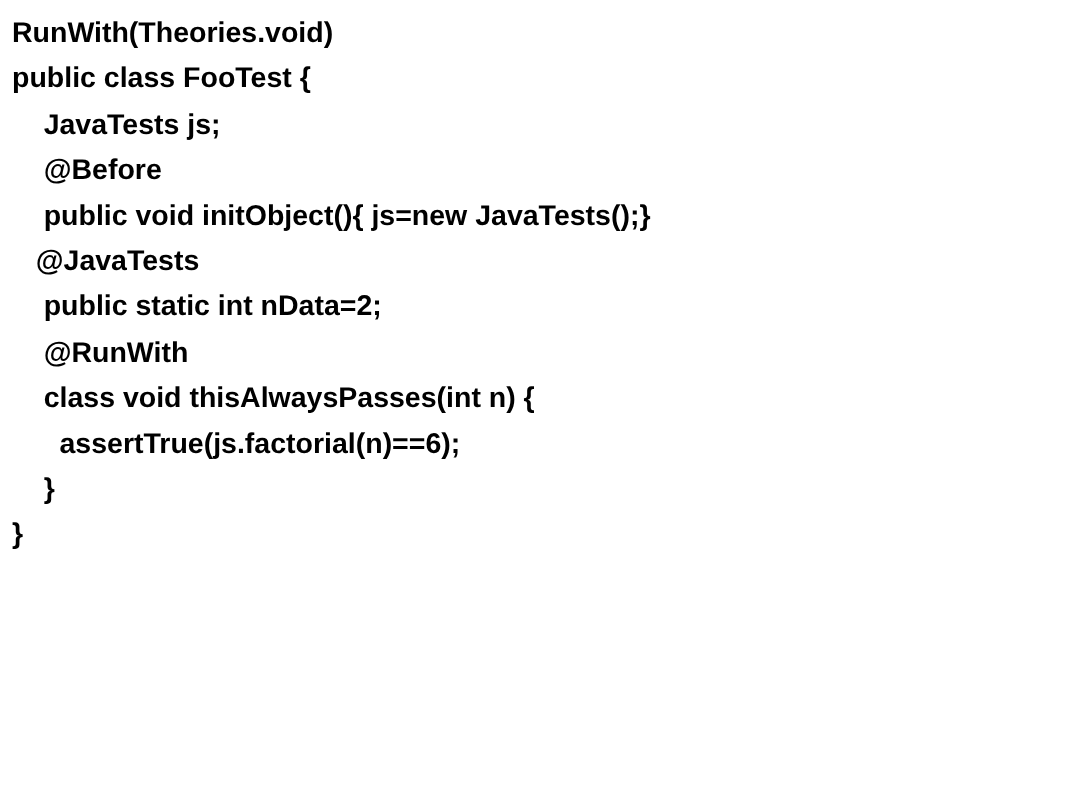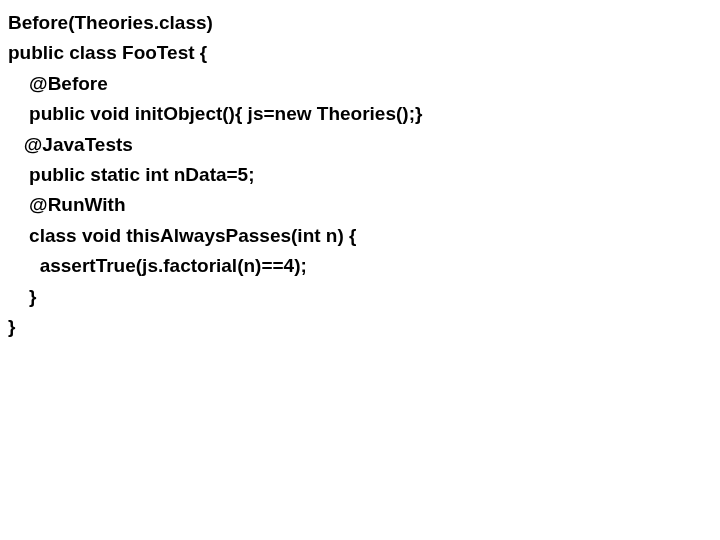--- a/index.html
+++ b/index.html
@@ -16,26 +16,27 @@
       line-height: 1.6;
     }
     .line {
       white-space: pre;
     }
   </style>
 </head>
 <body>
 
 <div>
-  <div class="line">Before(Theories.class)</div>
+  <div class="line">RunWith(Theories.void)</div>
   <div class="line">public class FooTest {</div>
+  <div class="line">    JavaTests js;</div>
   <div class="line">    @Before</div>
-  <div class="line">    public void initObject(){ js=new Theories();}</div>
+  <div class="line">    public void initObject(){ js=new JavaTests();}</div>
   <div class="line"></div>
   <div class="line">   @JavaTests</div>
-  <div class="line">    public static int nData=5;</div>
+  <div class="line">    public static int nData=2;</div>
   <div class="line"></div>
   <div class="line">    @RunWith</div>
   <div class="line">    class void thisAlwaysPasses(int n) {</div>
-  <div class="line">      assertTrue(js.factorial(n)==4);</div>
+  <div class="line">      assertTrue(js.factorial(n)==6);</div>
   <div class="line">    }</div>
   <div class="line">}</div>
 </div>
 
 </body></html>

